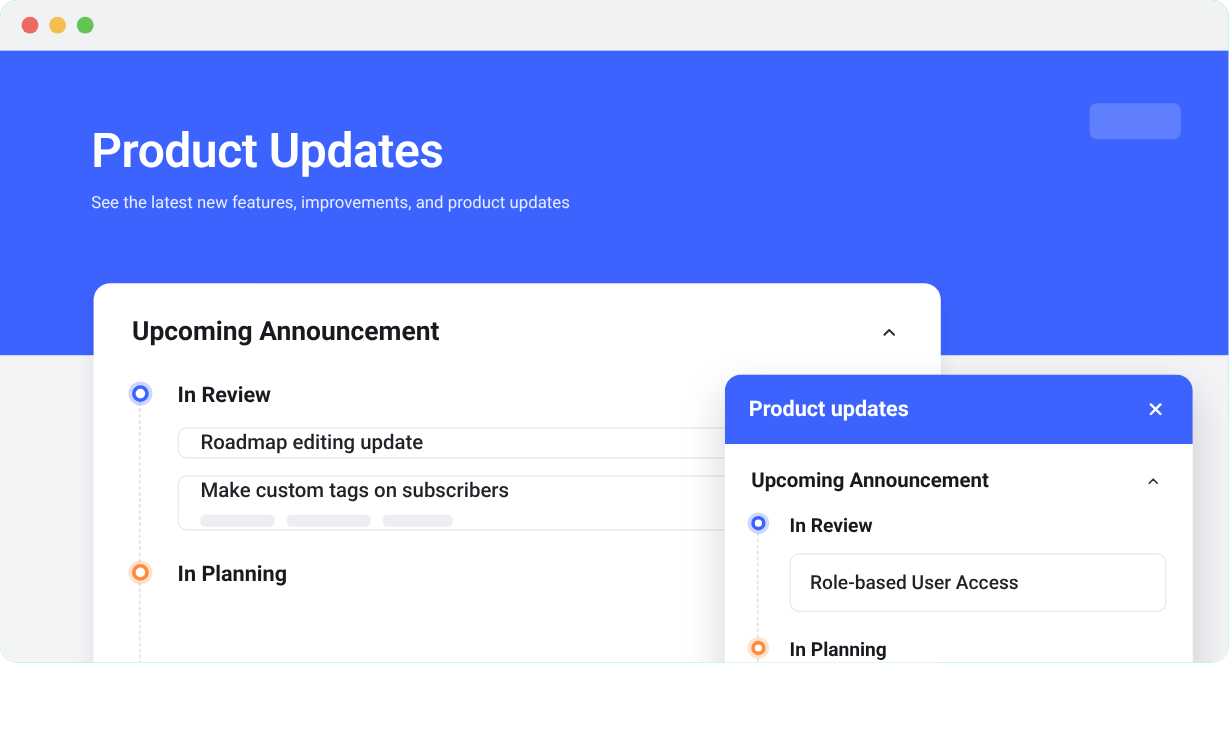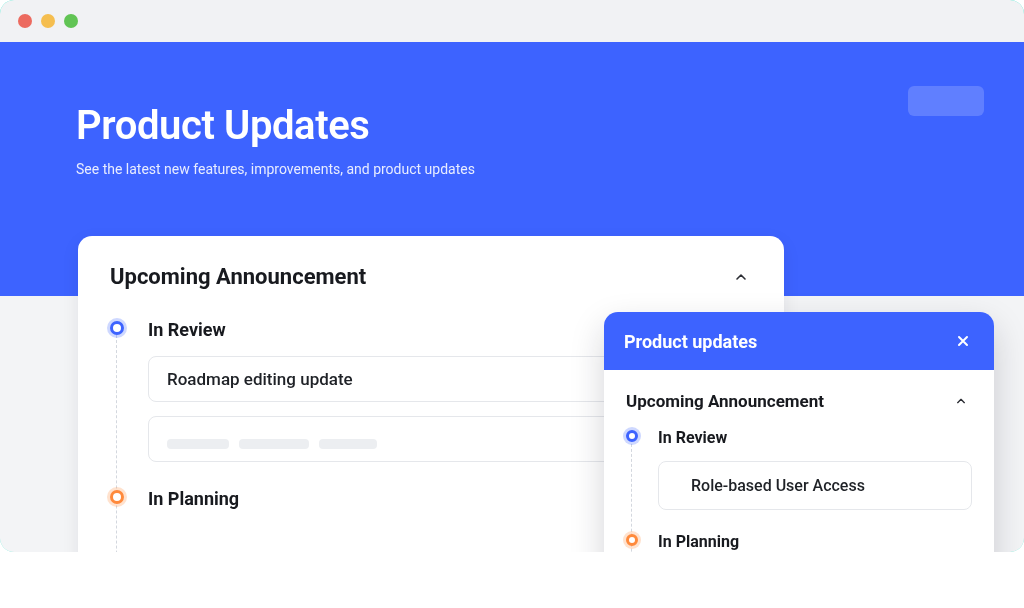--- a/index.html
+++ b/index.html
@@ -25,21 +25,21 @@
   .card-title { font-size: 22px; font-weight: 700; color: #181a1f; }
   .chev { width: 22px; height: 22px; display: flex; align-items: center; justify-content: center; color: #2b2d33; }
 
   .timeline { position: relative; margin-top: 30px; padding-left: 38px; }
   .timeline::before { content: ""; position: absolute; left: 6px; top: 6px; bottom: -200px; width: 0; border-left: 1px dashed #d3d7de; }
   .milestone { position: relative; margin-bottom: 26px; }
   .dot { position: absolute; left: -38px; top: 2px; width: 14px; height: 14px; border-radius: 50%; background: #fff; }
   .dot.blue   { border: 3px solid #3d63ff;  box-shadow: 0 0 0 3px rgba(61,99,255,0.25); }
   .dot.orange { border: 3px solid #ff8a3c;  box-shadow: 0 0 0 3px rgba(255,138,60,0.25); }
   .milestone-title { font-size: 18px; font-weight: 700; color: #181a1f; margin-bottom: 16px; }
-  .item { border: 1px solid #e5e7eb; border-radius: 8px; padding: 12px 18px; margin-bottom: 14px; }
+  .item { border: 1px solid #e5e7eb; border-radius: 8px; padding: 2px 18px; margin-bottom: 14px; }
   .item-title { font-size: 17px; color: #1f2227; font-weight: 500; }
   .skeletons { display: flex; gap: 10px; margin-top: 10px; }
   .skel { height: 10px; border-radius: 4px; background: #eceef1; }
   .skel.a { width: 62px; }
   .skel.b { width: 70px; }
   .skel.c { width: 58px; }
 
   .widget { position: absolute; top: 270px; left: 604px; width: 390px; height: 400px; background: #fff; border-radius: 14px; box-shadow: 0 14px 34px rgba(20,20,40,0.18); overflow: hidden; }
   .widget-head { background: #3d63ff; height: 58px; display: flex; align-items: center; justify-content: space-between; padding: 0 20px; }
   .widget-head-title { color: #fff; font-size: 18px; font-weight: 700; }
@@ -47,21 +47,21 @@
   .widget-body { padding: 20px 22px; }
   .widget-section-head { display: flex; align-items: center; justify-content: space-between; margin-bottom: 16px; }
   .widget-section-title { font-size: 17px; font-weight: 700; color: #181a1f; }
   .wtimeline { position: relative; padding-left: 32px; }
   .wtimeline::before { content: ""; position: absolute; left: 5px; top: 6px; bottom: -200px; width: 0; border-left: 1px dashed #d3d7de; }
   .wmilestone { position: relative; margin-bottom: 22px; }
   .wdot { position: absolute; left: -32px; top: 2px; width: 12px; height: 12px; border-radius: 50%; background: #fff; }
   .wdot.blue   { border: 3px solid #3d63ff;  box-shadow: 0 0 0 3px rgba(61,99,255,0.25); }
   .wdot.orange { border: 3px solid #ff8a3c;  box-shadow: 0 0 0 3px rgba(255,138,60,0.25); }
   .wmtitle { font-size: 16px; font-weight: 700; color: #181a1f; margin-bottom: 14px; }
-  .witem { border: 1px solid #e5e7eb; border-radius: 8px; padding: 14px 32px; margin-bottom: 12px; }
+  .witem { border: 1px solid #e5e7eb; border-radius: 8px; padding: 14px 16px; margin-bottom: 12px; }
   .witem-title { font-size: 16px; color: #1f2227; font-weight: 500; }
 </style>
 </head>
 <body>
 
 <div class="browser-frame">
   <div class="titlebar">
     <div class="traffic red"></div>
     <div class="traffic yellow"></div>
     <div class="traffic green"></div>
@@ -89,20 +89,21 @@
 
         <div class="milestone">
           <div class="dot blue"></div>
           <div class="milestone-title">In Review</div>
 
           <div class="item">
             <div class="item-title">Roadmap editing update</div>
           </div>
 
           <div class="item">
+            <div class="item-title">Make custom tags on subscribers</div>
             <div class="skeletons">
               <div class="skel a"></div>
               <div class="skel b"></div>
               <div class="skel c"></div>
             </div>
           </div>
         </div>
 
         <div class="milestone">
           <div class="dot orange"></div>

